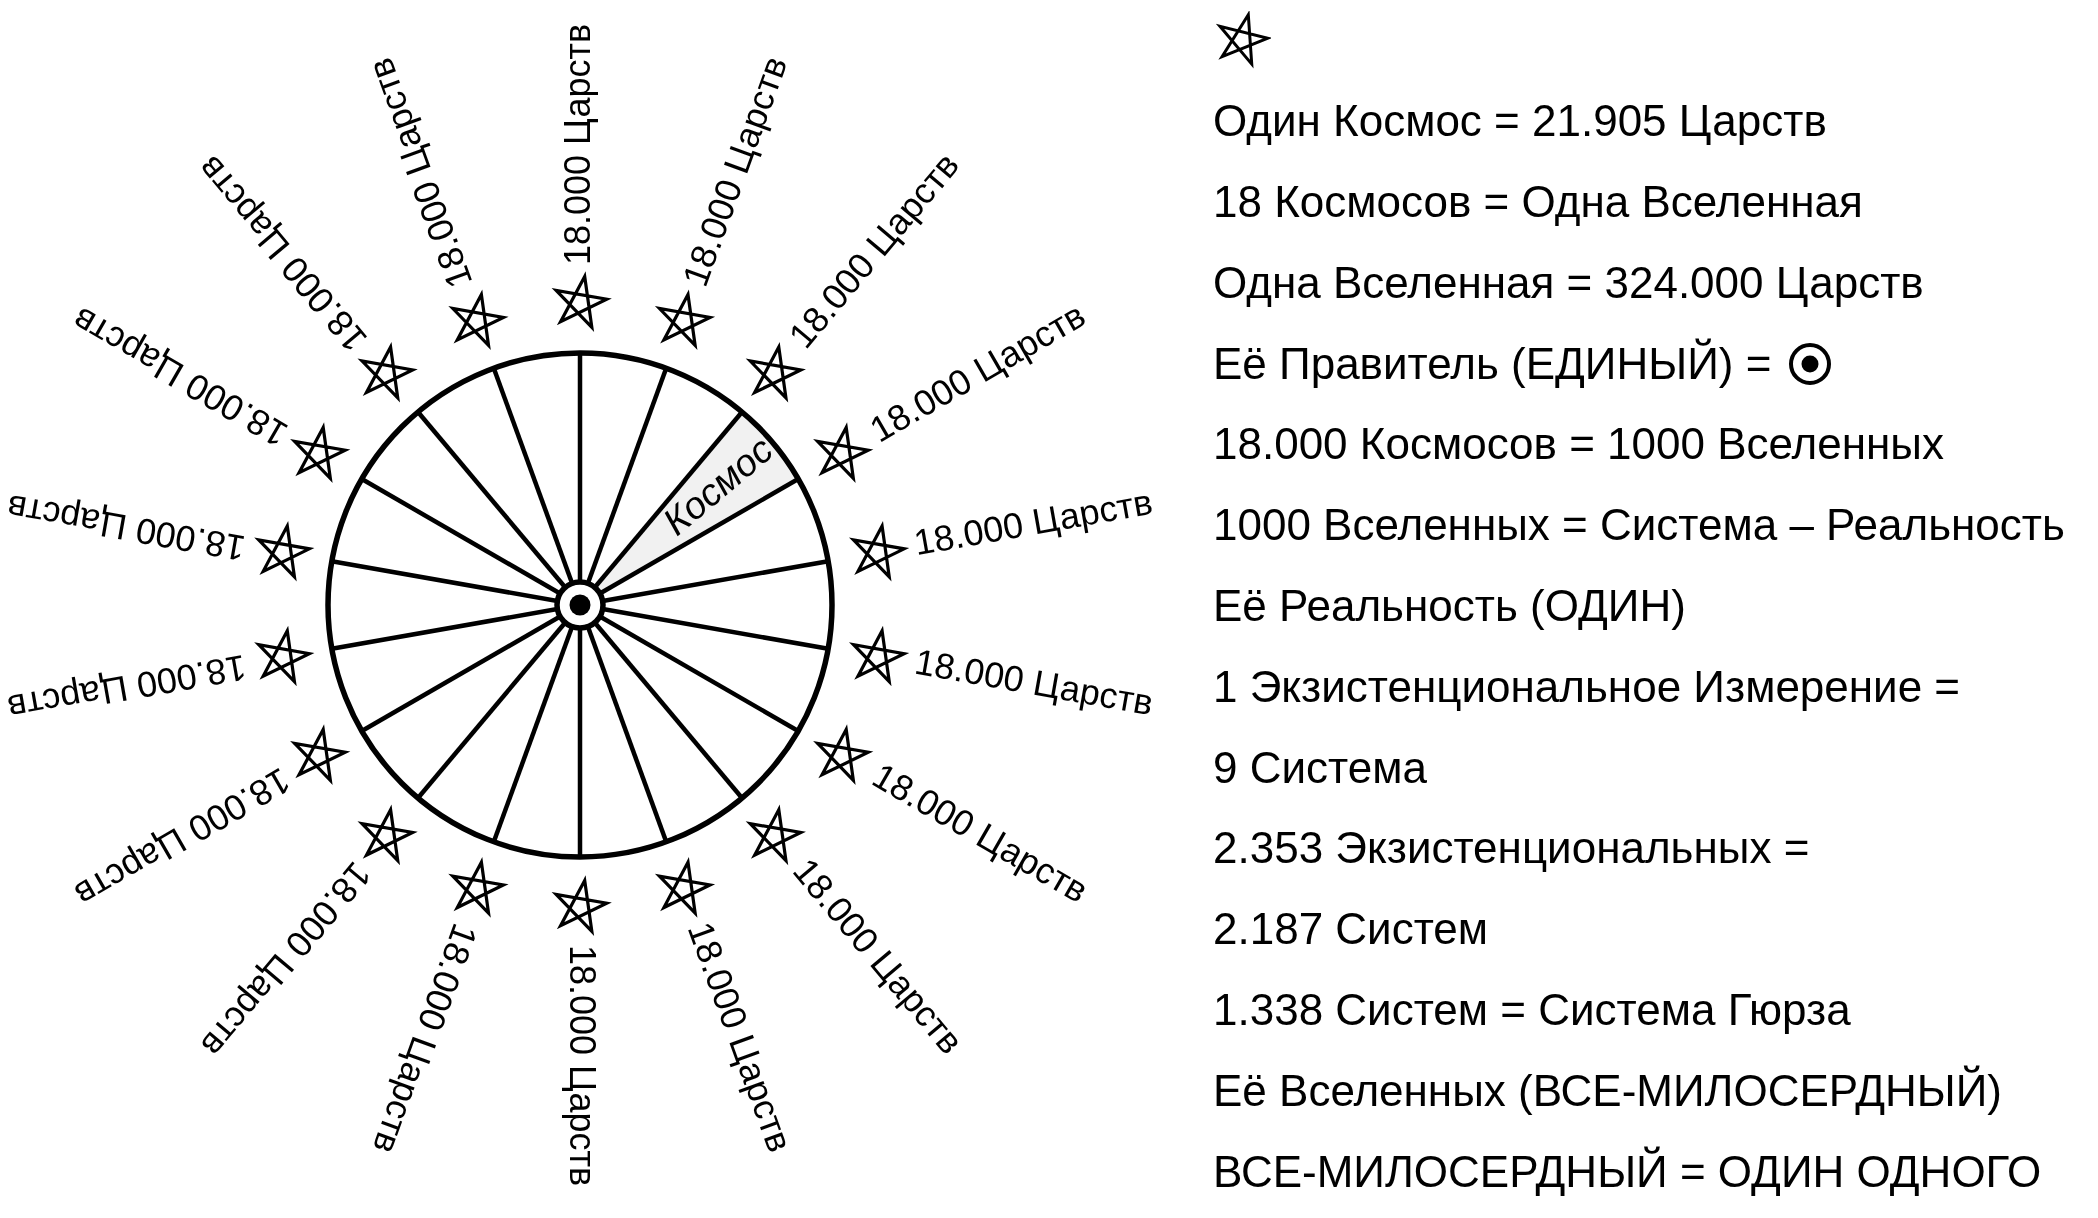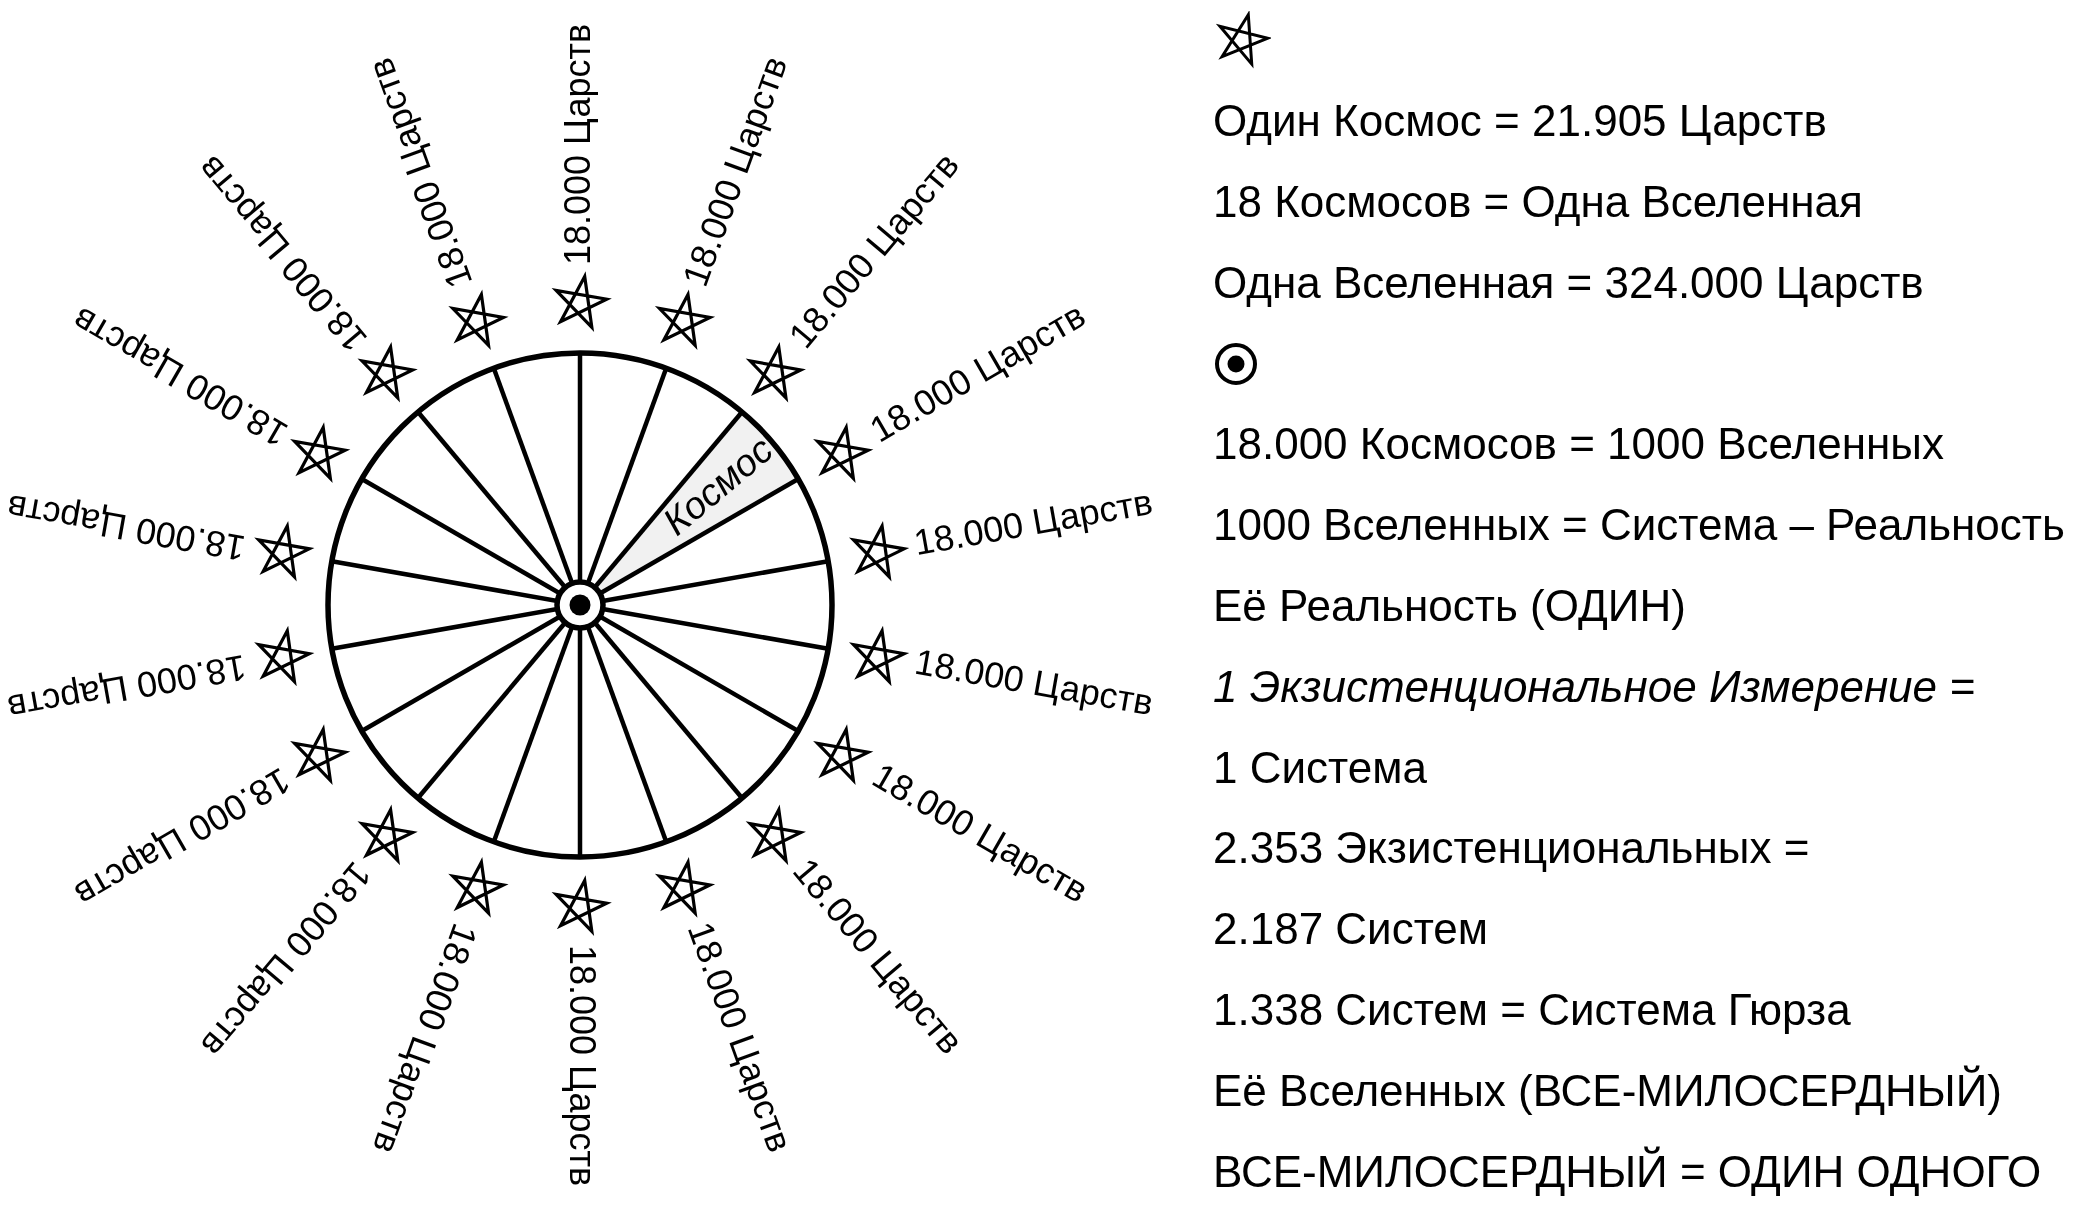--- a/index.html
+++ b/index.html
@@ -37,21 +37,20 @@
     gap: 16px;
     font-size: 44px;
     line-height: 1;
     white-space: nowrap;
   }
   .legend-line .icon {
     display: inline-flex;
     align-items: center;
   }
   .legend-line.italic .legend-text {
-    font-style: italic;
   }
 </style>
 </head>
 <body>
 
 <svg id="wheel-svg" width="1213" height="1218" viewBox="0 0 1213 1218" xmlns="http://www.w3.org/2000/svg">
     <path d="M 580 605 L 798.2 479.0 A 252 252 0 0 0 742.0 412.0 Z" fill="#f1f1f1" stroke="none"></path>
     <circle cx="580" cy="605" r="252" fill="none" stroke="#000000" stroke-width="5.5"></circle>
     <line x1="580" y1="605" x2="580.0" y2="353.0" stroke="#000000" stroke-width="4.5"></line>
     <path d="M4.69,-26.59L-19.42,18.76L26.74,-3.76L-23.84,-12.68L11.84,24.27Z" transform="translate(580.0,303.0)" fill="none" stroke="#000000" stroke-width="3.2"></path>
@@ -123,41 +122,42 @@
     <div class="legend-line">
       <span class="legend-text">Один Космос = 21.905 Царств</span>
     </div>
     <div class="legend-line">
       <span class="legend-text">18 Космосов = Одна Вселенная</span>
     </div>
     <div class="legend-line">
       <span class="legend-text">Одна Вселенная = 324.000 Царств</span>
     </div>
     <div class="legend-line">
+      <span class="legend-text">Её Правитель (ЕДИНЫЙ) =</span>
       <span class="icon">
         <svg width="46" height="46" viewBox="-23 -23 46 46">
           <circle cx="0" cy="0" r="19" fill="none" stroke="#000000" stroke-width="4"></circle>
           <circle cx="0" cy="0" r="8.5" fill="#000000"></circle>
         </svg>
       </span>
     </div>
     <div class="legend-line">
       <span class="legend-text">18.000 Космосов = 1000 Вселенных</span>
     </div>
     <div class="legend-line">
       <span class="legend-text">1000 Вселенных = Система – Реальность</span>
     </div>
     <div class="legend-line">
       <span class="legend-text">Её Реальность (ОДИН)</span>
     </div>
     <div class="legend-line italic">
       <span class="legend-text">1 Экзистенциональное Измерение =</span>
     </div>
     <div class="legend-line">
-      <span class="legend-text">1 Система</span>
+      <span class="legend-text">9 Система</span>
     </div>
     <div class="legend-line">
       <span class="legend-text">2.353 Экзистенциональных =</span>
     </div>
     <div class="legend-line">
       <span class="legend-text">2.187 Систем</span>
     </div>
     <div class="legend-line">
       <span class="legend-text">1.338 Систем = Система Гюрза</span>
     </div>

